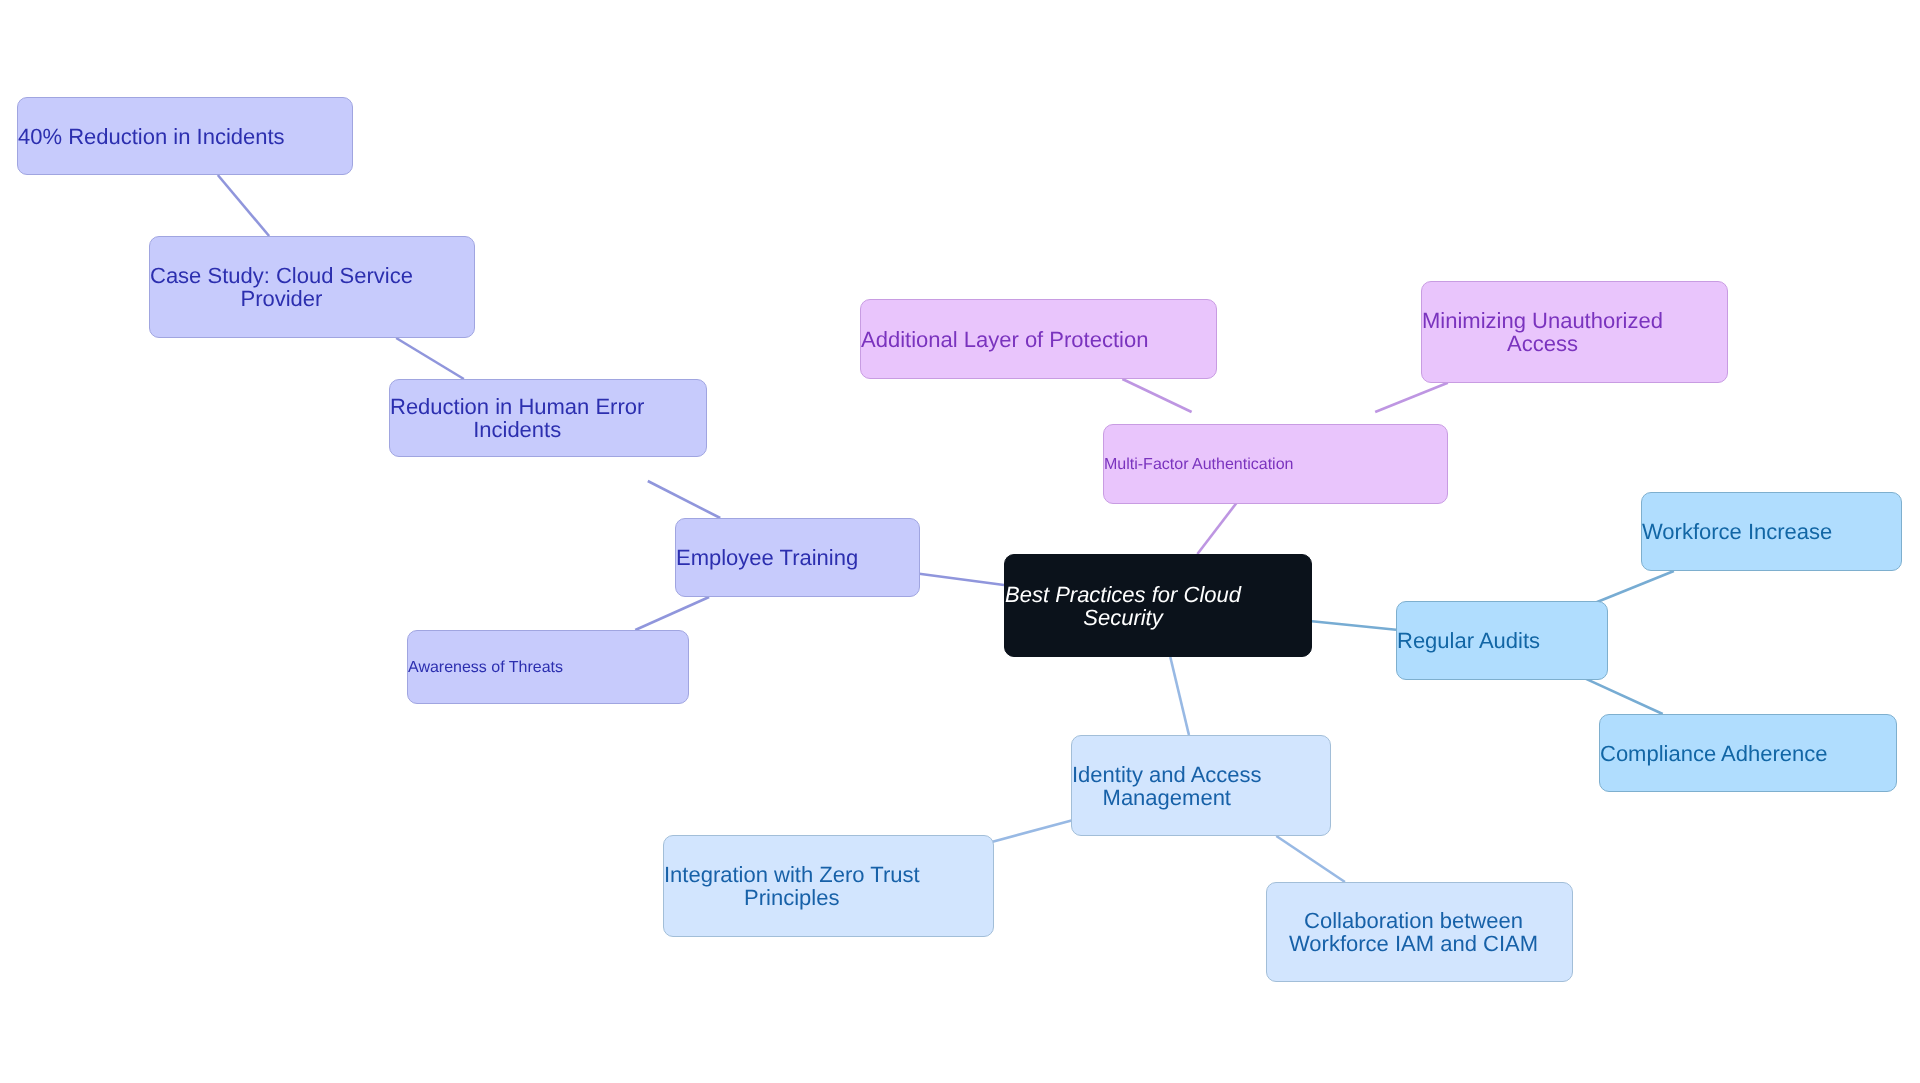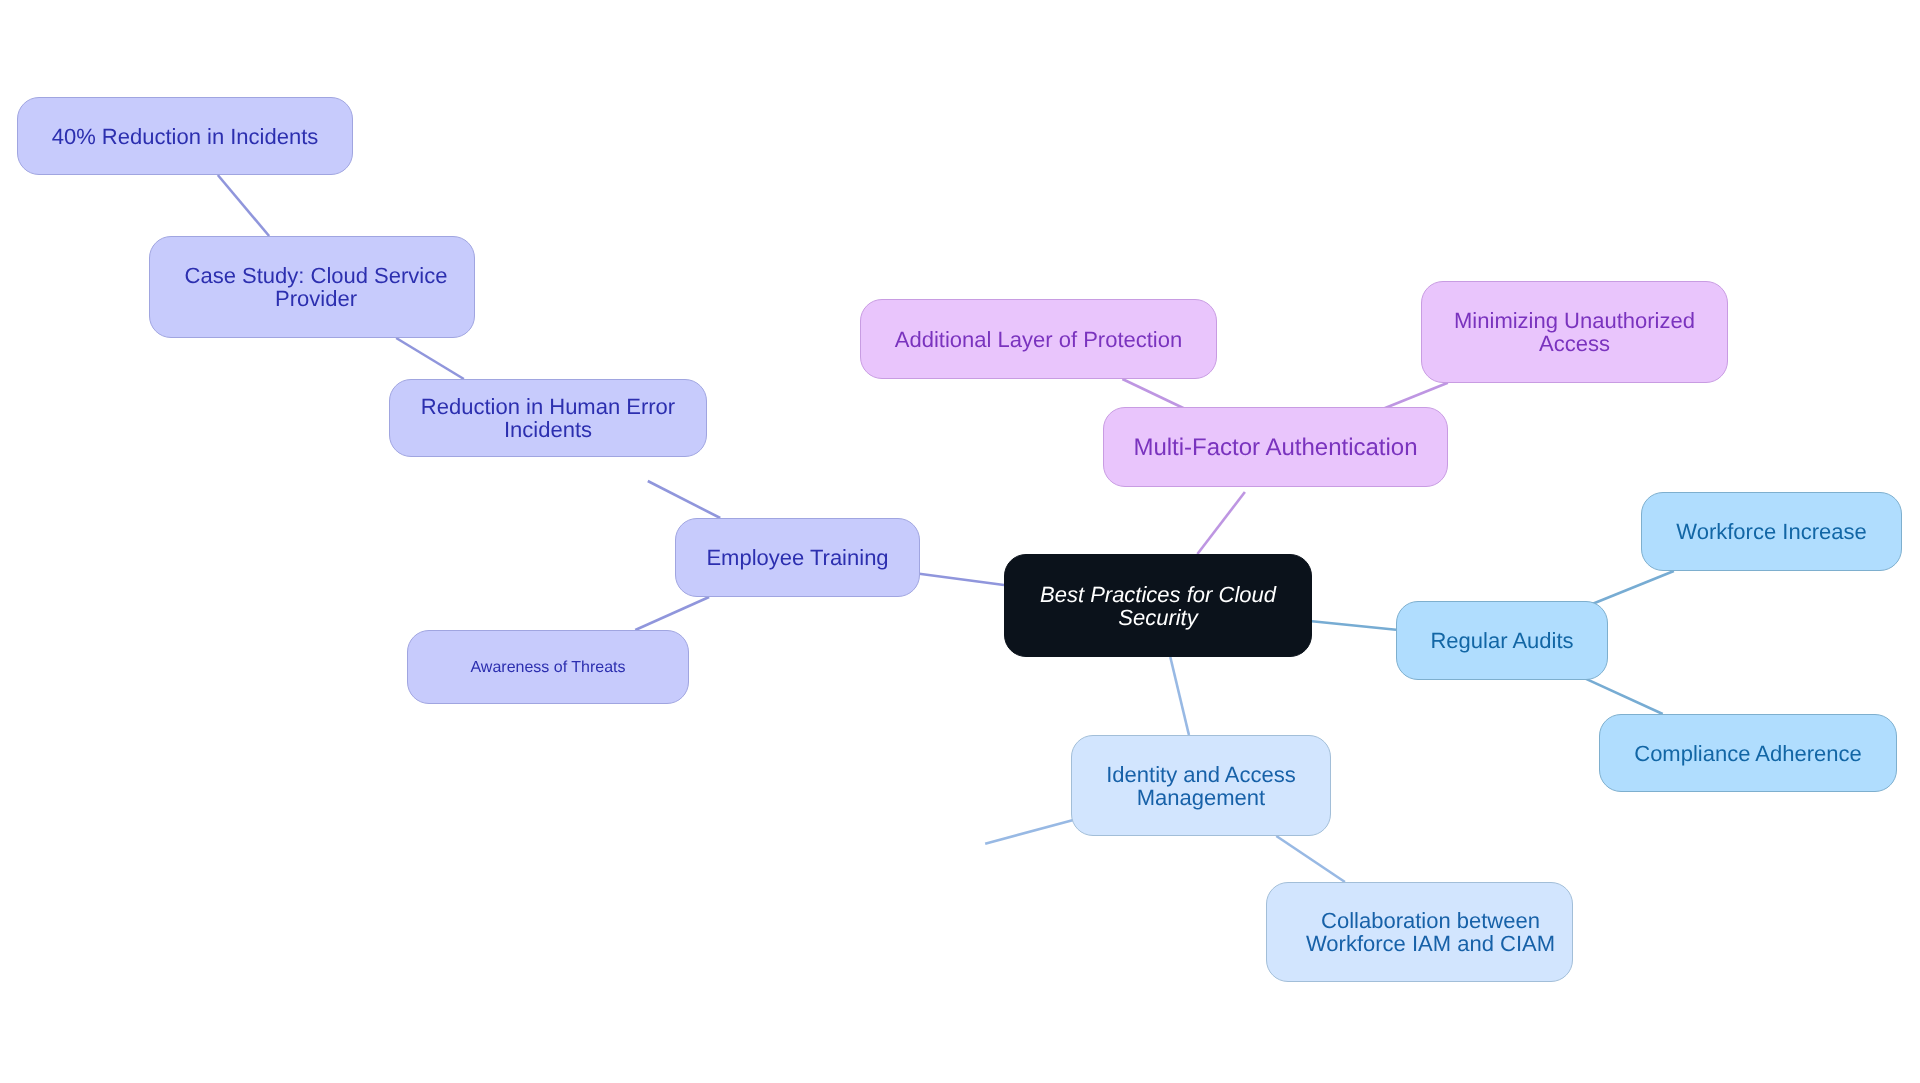--- a/index.html
+++ b/index.html
@@ -12,22 +12,22 @@
   #stage { position:relative; width:1920px; height:1083px; }
   svg#edge-layer { position:absolute; left:0; top:0; width:1920px; height:1083px; }
   .edge { stroke-width:2.6; fill:none; }
   .edge-violet    { stroke:var(--violet-edge); }
   .edge-purple    { stroke:var(--purple-edge); }
   .edge-blue      { stroke:var(--blue-edge); }
   .edge-lightblue { stroke:var(--lightblue-edge); }
 
   .node {
     position:absolute; box-sizing:border-box;
-    display:flex; align-items:center; justify-content:center;
-    text-align:center; border-radius:22px; border:1px solid transparent;
+    display:flex; align-items:center; 
+    text-align:center; border-radius:10px; border:1px solid transparent;
     font-size:22px; will-change:transform; transform:translateZ(0);
   }
   .node .line { display:block; line-height:23px; }
   .theme-root      { background:var(--root-fill);      border-color:var(--root-stroke);      color:var(--root-text);font-style:italic; }
   .theme-violet    { background:var(--violet-fill);    border-color:var(--violet-stroke);    color:var(--violet-text); }
   .theme-purple    { background:var(--purple-fill);    border-color:var(--purple-stroke);    color:var(--purple-text); }
   .theme-blue      { background:var(--blue-fill);      border-color:var(--blue-stroke);      color:var(--blue-text); }
   .theme-lightblue { background:var(--lightblue-fill); border-color:var(--lightblue-stroke); color:var(--lightblue-text); }
 </style>
 </head>
@@ -56,21 +56,21 @@
       <div class="node-label">
         <span class="line">Best Practices for Cloud</span>
         <span class="line">Security</span>
       </div>
     </div>
     <div class="node theme-violet" style="left: 17px; top: 97px; width: 336px; height: 78px; font-size: 22px;">
       <div class="node-label">
         <span class="line">40% Reduction in Incidents</span>
       </div>
     </div>
-    <div class="node theme-violet" style="left: 149px; top: 236px; width: 326px; height: 102px; font-size: 22px; padding-left: 8px;">
+    <div class="node theme-violet" style="left: 149px; top: 236px; width: 326px; height: 102px; font-size: 22px;">
       <div class="node-label">
         <span class="line">Case Study: Cloud Service</span>
         <span class="line">Provider</span>
       </div>
     </div>
     <div class="node theme-violet" style="left: 389px; top: 379px; width: 318px; height: 78px; font-size: 22px;">
       <div class="node-label">
         <span class="line">Reduction in Human Error</span>
         <span class="line">Incidents</span>
       </div>
@@ -83,21 +83,21 @@
     <div class="node theme-violet" style="left: 407px; top: 630px; width: 282px; height: 74px; font-size: 16px;">
       <div class="node-label">
         <span class="line">Awareness of Threats</span>
       </div>
     </div>
     <div class="node theme-purple" style="left: 860px; top: 299px; width: 357px; height: 80px; font-size: 22px;">
       <div class="node-label">
         <span class="line">Additional Layer of Protection</span>
       </div>
     </div>
-    <div class="node theme-purple" style="left: 1103px; top: 407px; width: 345px; height: 80px; font-size: 24px;">
+    <div class="node theme-purple" style="left: 1103px; top: 424px; width: 345px; height: 80px; font-size: 16px;">
       <div class="node-label">
         <span class="line">Multi-Factor Authentication</span>
       </div>
     </div>
     <div class="node theme-purple" style="left: 1421px; top: 281px; width: 307px; height: 102px; font-size: 22px;">
       <div class="node-label">
         <span class="line">Minimizing Unauthorized</span>
         <span class="line">Access</span>
       </div>
     </div>
@@ -115,20 +115,26 @@
       <div class="node-label">
         <span class="line">Regular Audits</span>
       </div>
     </div>
     <div class="node theme-lightblue" style="left: 1071px; top: 735px; width: 260px; height: 101px; font-size: 22px;">
       <div class="node-label">
         <span class="line">Identity and Access</span>
         <span class="line">Management</span>
       </div>
     </div>
+    <div class="node theme-lightblue" style="left: 663px; top: 835px; width: 331px; height: 102px; font-size: 22px;">
+      <div class="node-label">
+        <span class="line">Integration with Zero Trust</span>
+        <span class="line">Principles</span>
+      </div>
+    </div>
     <div class="node theme-lightblue" style="left: 1266px; top: 882px; width: 307px; height: 100px; font-size: 22px; padding-left: 22px;">
       <div class="node-label">
         <span class="line">Collaboration between</span>
         <span class="line">Workforce IAM and CIAM</span>
       </div>
     </div>
 
 </div>
 
 </body></html>

